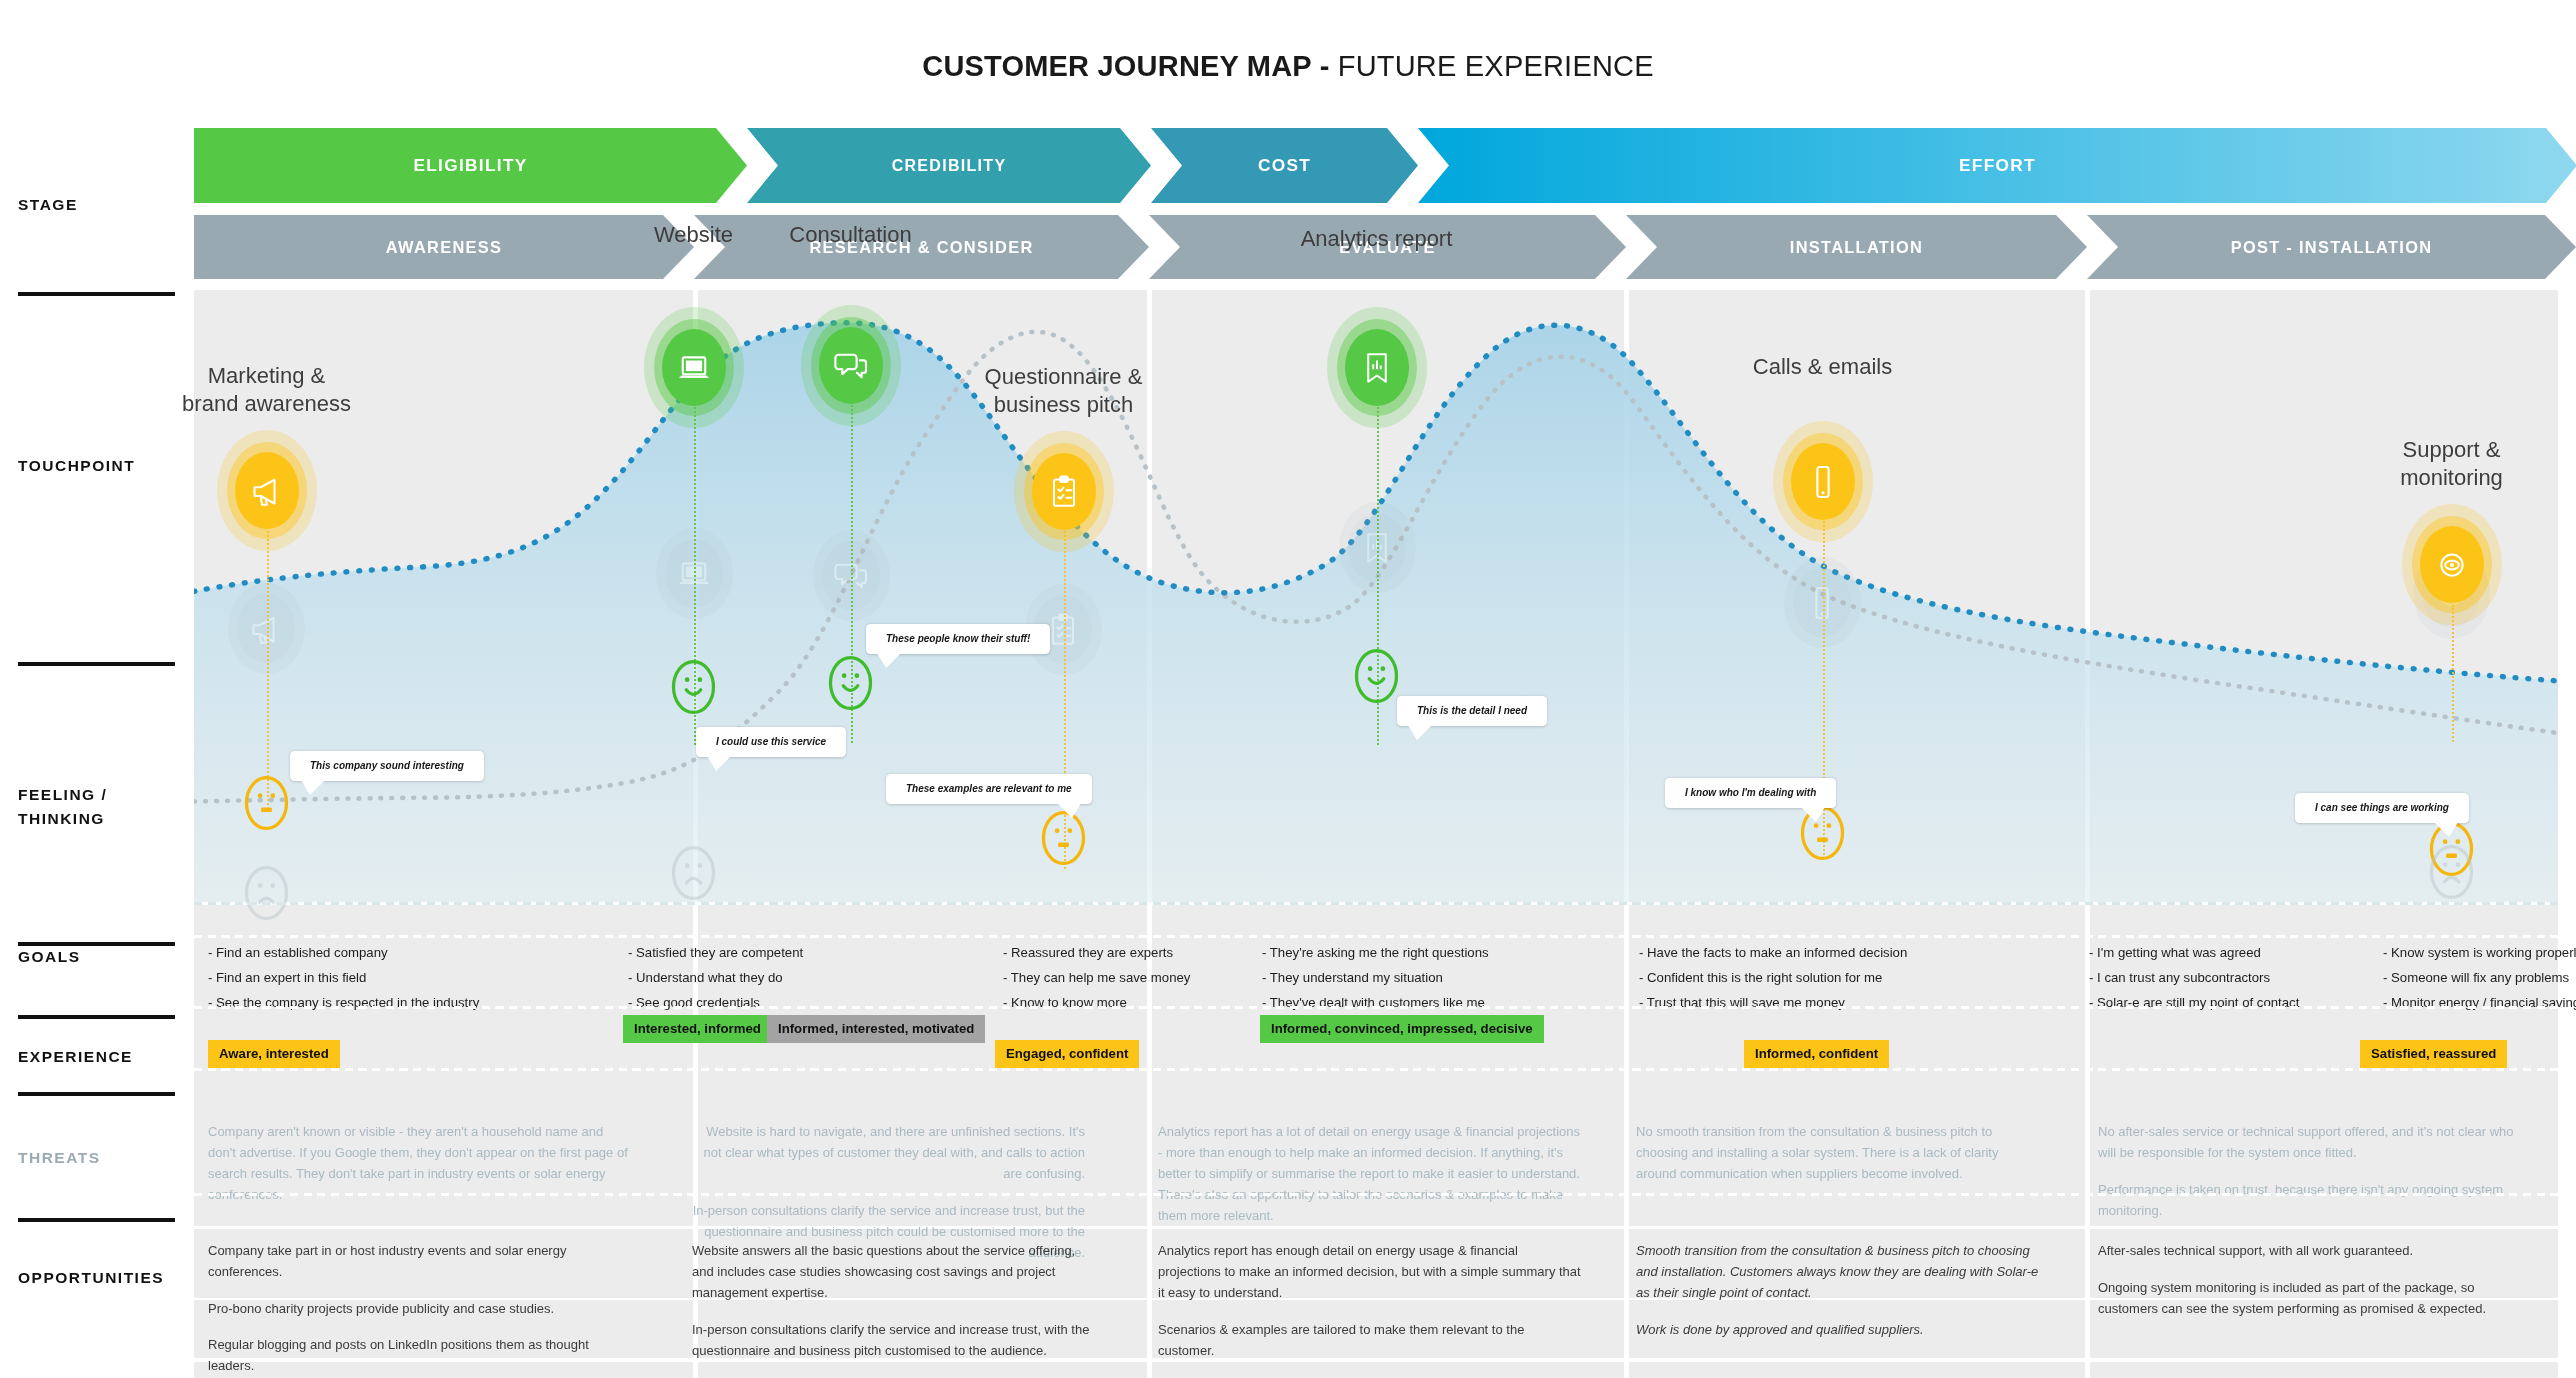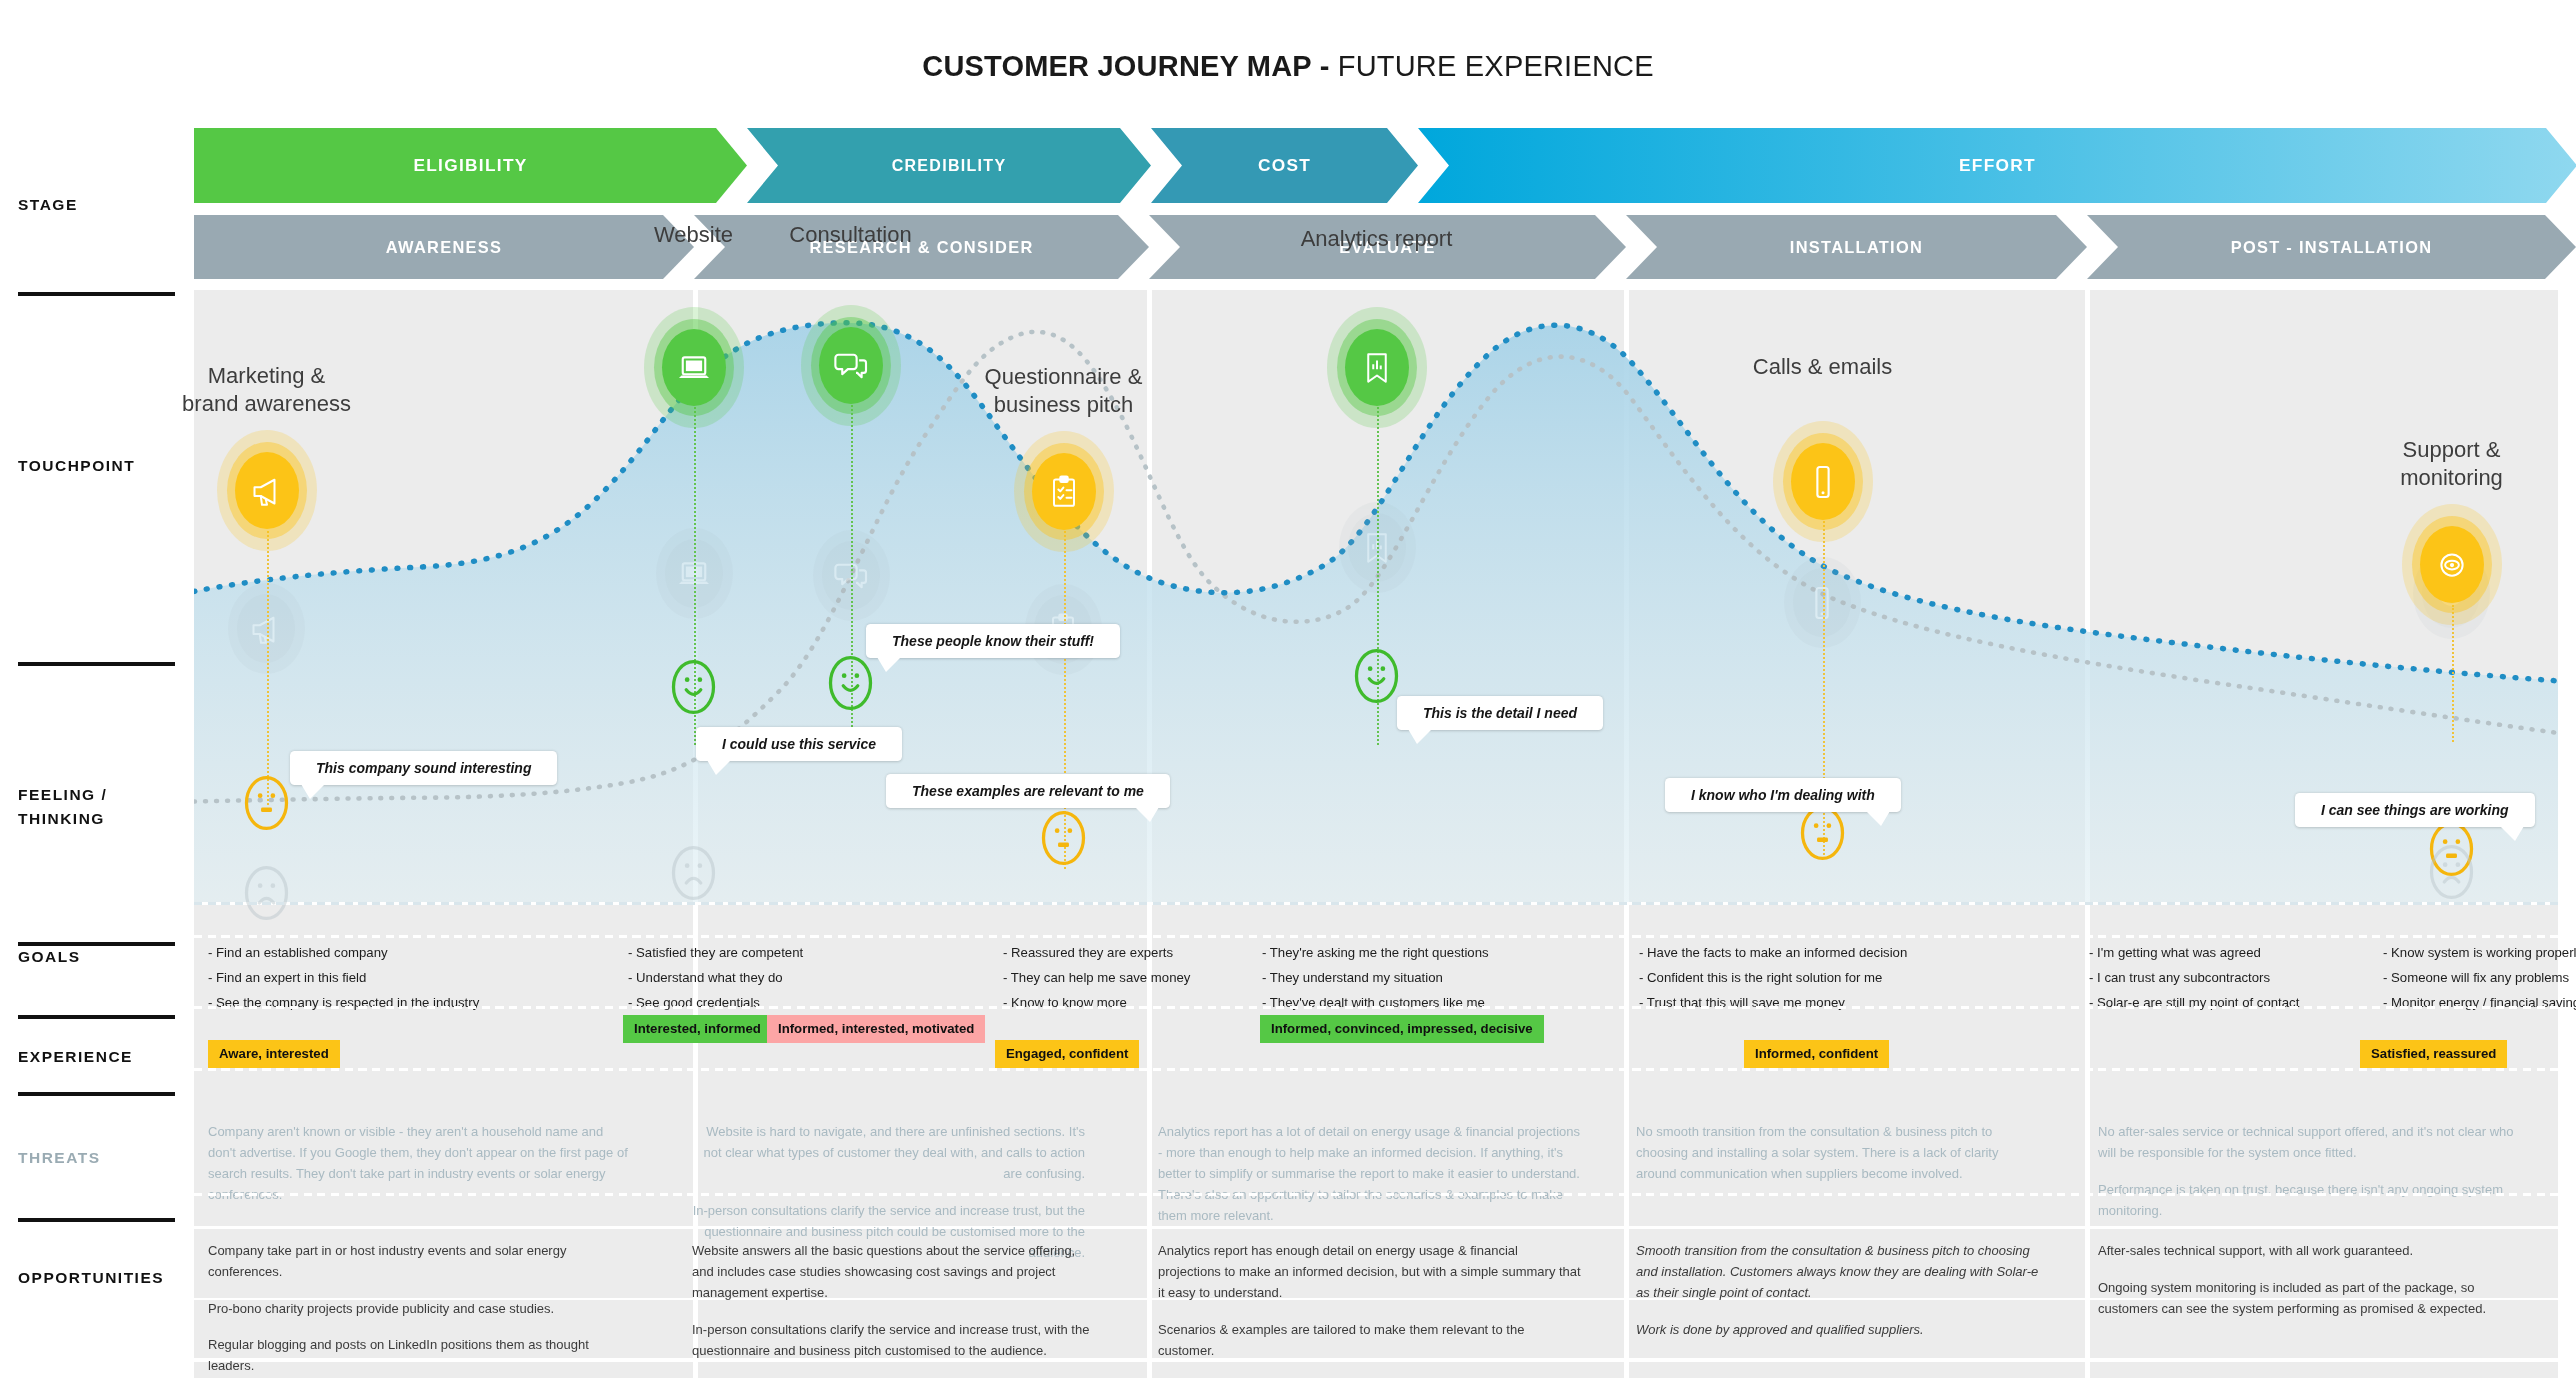--- a/index.html
+++ b/index.html
@@ -52,21 +52,21 @@
   .ghost { position:absolute; opacity:.30; }
 
   
   .smiley { position:absolute; width:51px; height:60px; }
 
   
   .stem { position:absolute; width:0; border-left-width:2.7px; border-left-style:dotted; }
 
   
   .bubble { position:absolute; background:#fff; border-radius:4.6px;
-    padding:10px 26px; font-style:italic; font-weight:bold; font-size:14px;
+    padding:10px 20px; font-style:italic; font-weight:bold; font-size:10px;
     color:#161616; white-space:nowrap; box-shadow:0 0.9px 2.7px rgba(0,0,0,.18);
     line-height:1; }
   .bubble .tail { position:absolute; width:0; height:0; }
 
   
   .goalcell { position:absolute; font-size:13.2px; color:#1d1d1d; line-height:1.0; }
   .goalcell div { margin-bottom:12px; white-space:nowrap; }
 
   
   .badge { position:absolute; font-size:13.2px; font-weight:bold; color:#101010;
@@ -485,21 +485,21 @@
       </div>
       <div class="goalcell" style="left: 2383px; top: 946px;">
         <div>- Know system is working properly</div>
         <div>- Someone will fix any problems</div>
         <div>- Monitor energy / financial savings</div>
       </div>
     </div>
   <div id="experience" style="position: relative; z-index: 15;">
       <div class="badge" style="left: 208px; top: 1040px; background: rgb(252, 196, 23);">Aware, interested</div>
       <div class="badge" style="left: 623px; top: 1015px; background: rgb(85, 200, 69);">Interested, informed</div>
-      <div class="badge" style="left: 767px; top: 1015px; background: #fca5a5;">Informed, interested, motivated</div>
+      <div class="badge" style="left: 767px; top: 1015px; background: #a3a3a3;">Informed, interested, motivated</div>
       <div class="badge" style="left: 995px; top: 1040px; background: rgb(252, 196, 23);">Engaged, confident</div>
       <div class="badge" style="left: 1260px; top: 1015px; background: rgb(85, 200, 69);">Informed, convinced, impressed, decisive</div>
       <div class="badge" style="left: 1744px; top: 1040px; background: rgb(252, 196, 23);">Informed, confident</div>
       <div class="badge" style="left: 2360px; top: 1040px; background: rgb(252, 196, 23);">Satisfied, reassured</div>
     </div>
   <div id="threats" style="position: relative; z-index: 16;">
       <div class="txtcell threat" style="left: 208px; top: 1121px; width: 425px;">
         <p>Company aren't known or visible - they aren't a household name and don't advertise. If you Google them, they don't appear on the first page of search results. They don't take part in industry events or solar energy conferences.</p>
       </div>
       <div class="txtcell threat" style="left: 692px; top: 1121px; width: 393px; text-align: right;">

